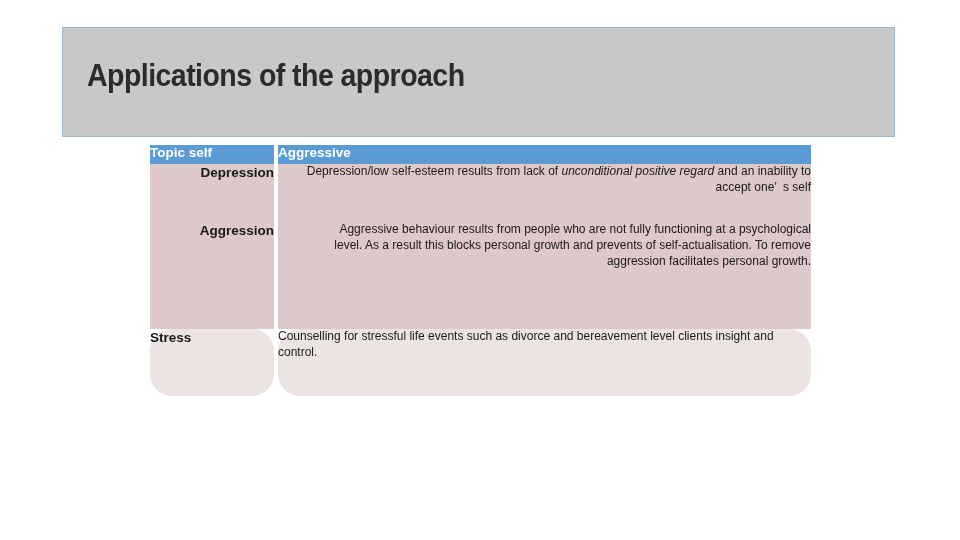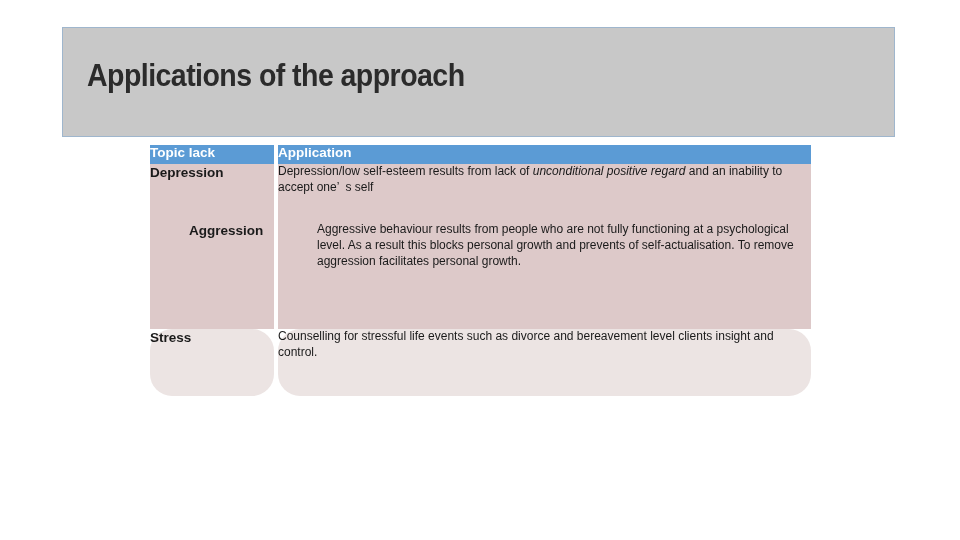--- a/index.html
+++ b/index.html
@@ -90,21 +90,21 @@
   .cell-topic {
     font-weight: 700;
     font-size: 13.5px;
     line-height: 1.28;
   }
   .cell-app {
     padding-left: 8px;
     padding-right: 6px;
   }
 
-  .shade-dark  { background: #ddc9c9; }
+  .shade-dark  { background: #ddc9c9; text-align: right; }
   .shade-light { background: #ece4e3; }
 
   .r1 .cell { height: 58px; }
   .r2 .cell { height: 64px; }
   .r3 .cell { height: 107px; padding-left: 39px; }
   .r4 .cell { height: 67px; border-radius: 22px; }
 
   .ital { font-style: italic; }
   .apos-gap { letter-spacing: 0; }
 </style>
@@ -118,23 +118,23 @@
   </div>
 
   <table class="tbl">
     <colgroup>
       <col class="col-topic">
       <col class="col-gap">
       <col class="col-app">
     </colgroup>
     <thead>
       <tr>
-        <th class="hdr-cell">Topic lack</th>
+        <th class="hdr-cell">Topic self</th>
         <th class="gap-cell"></th>
-        <th class="hdr-cell">Application</th>
+        <th class="hdr-cell">Aggressive</th>
       </tr>
     </thead>
     <tbody>
 
       <tr class="r1">
         <td class="cell cell-topic shade-dark">Depression</td>
         <td class="gap-cell"></td>
         <td class="cell cell-app shade-dark"><span>Depression/low self-esteem results from lack of </span><span class="ital">unconditional positive regard</span><span> and an inability to accept one’</span><span class="apos-gap"> </span><span>s self</span></td>
       </tr>
 

